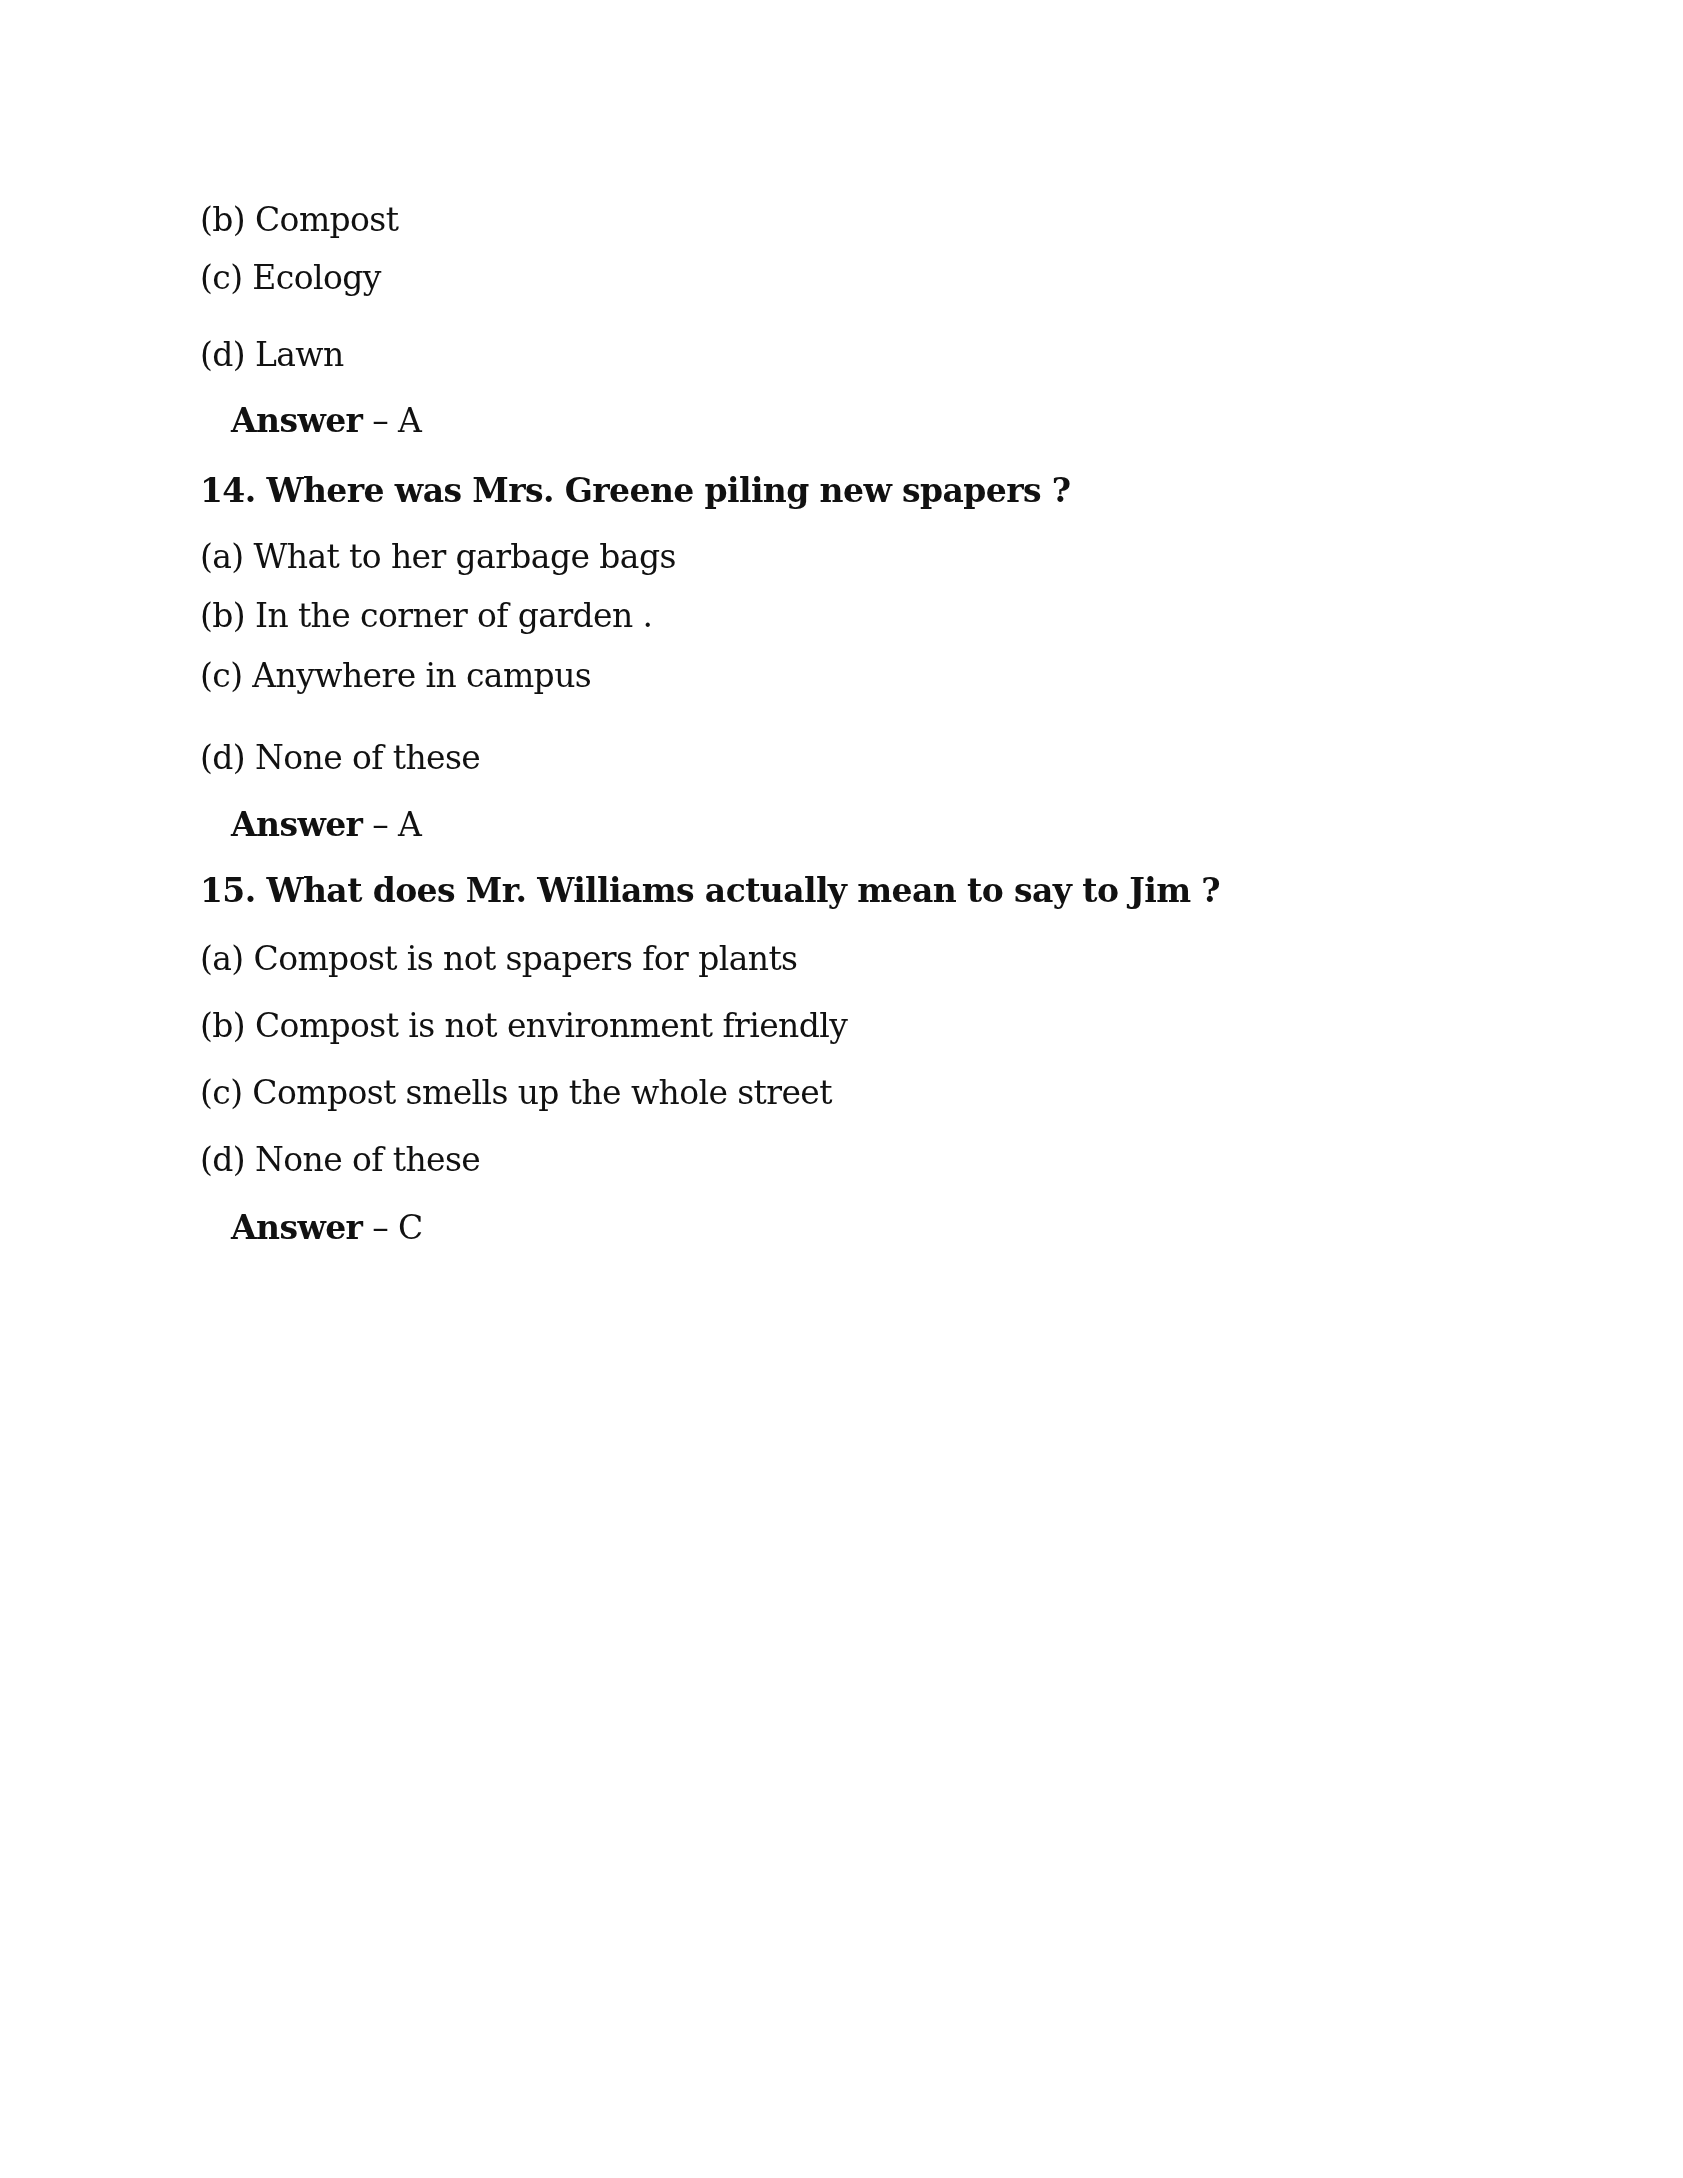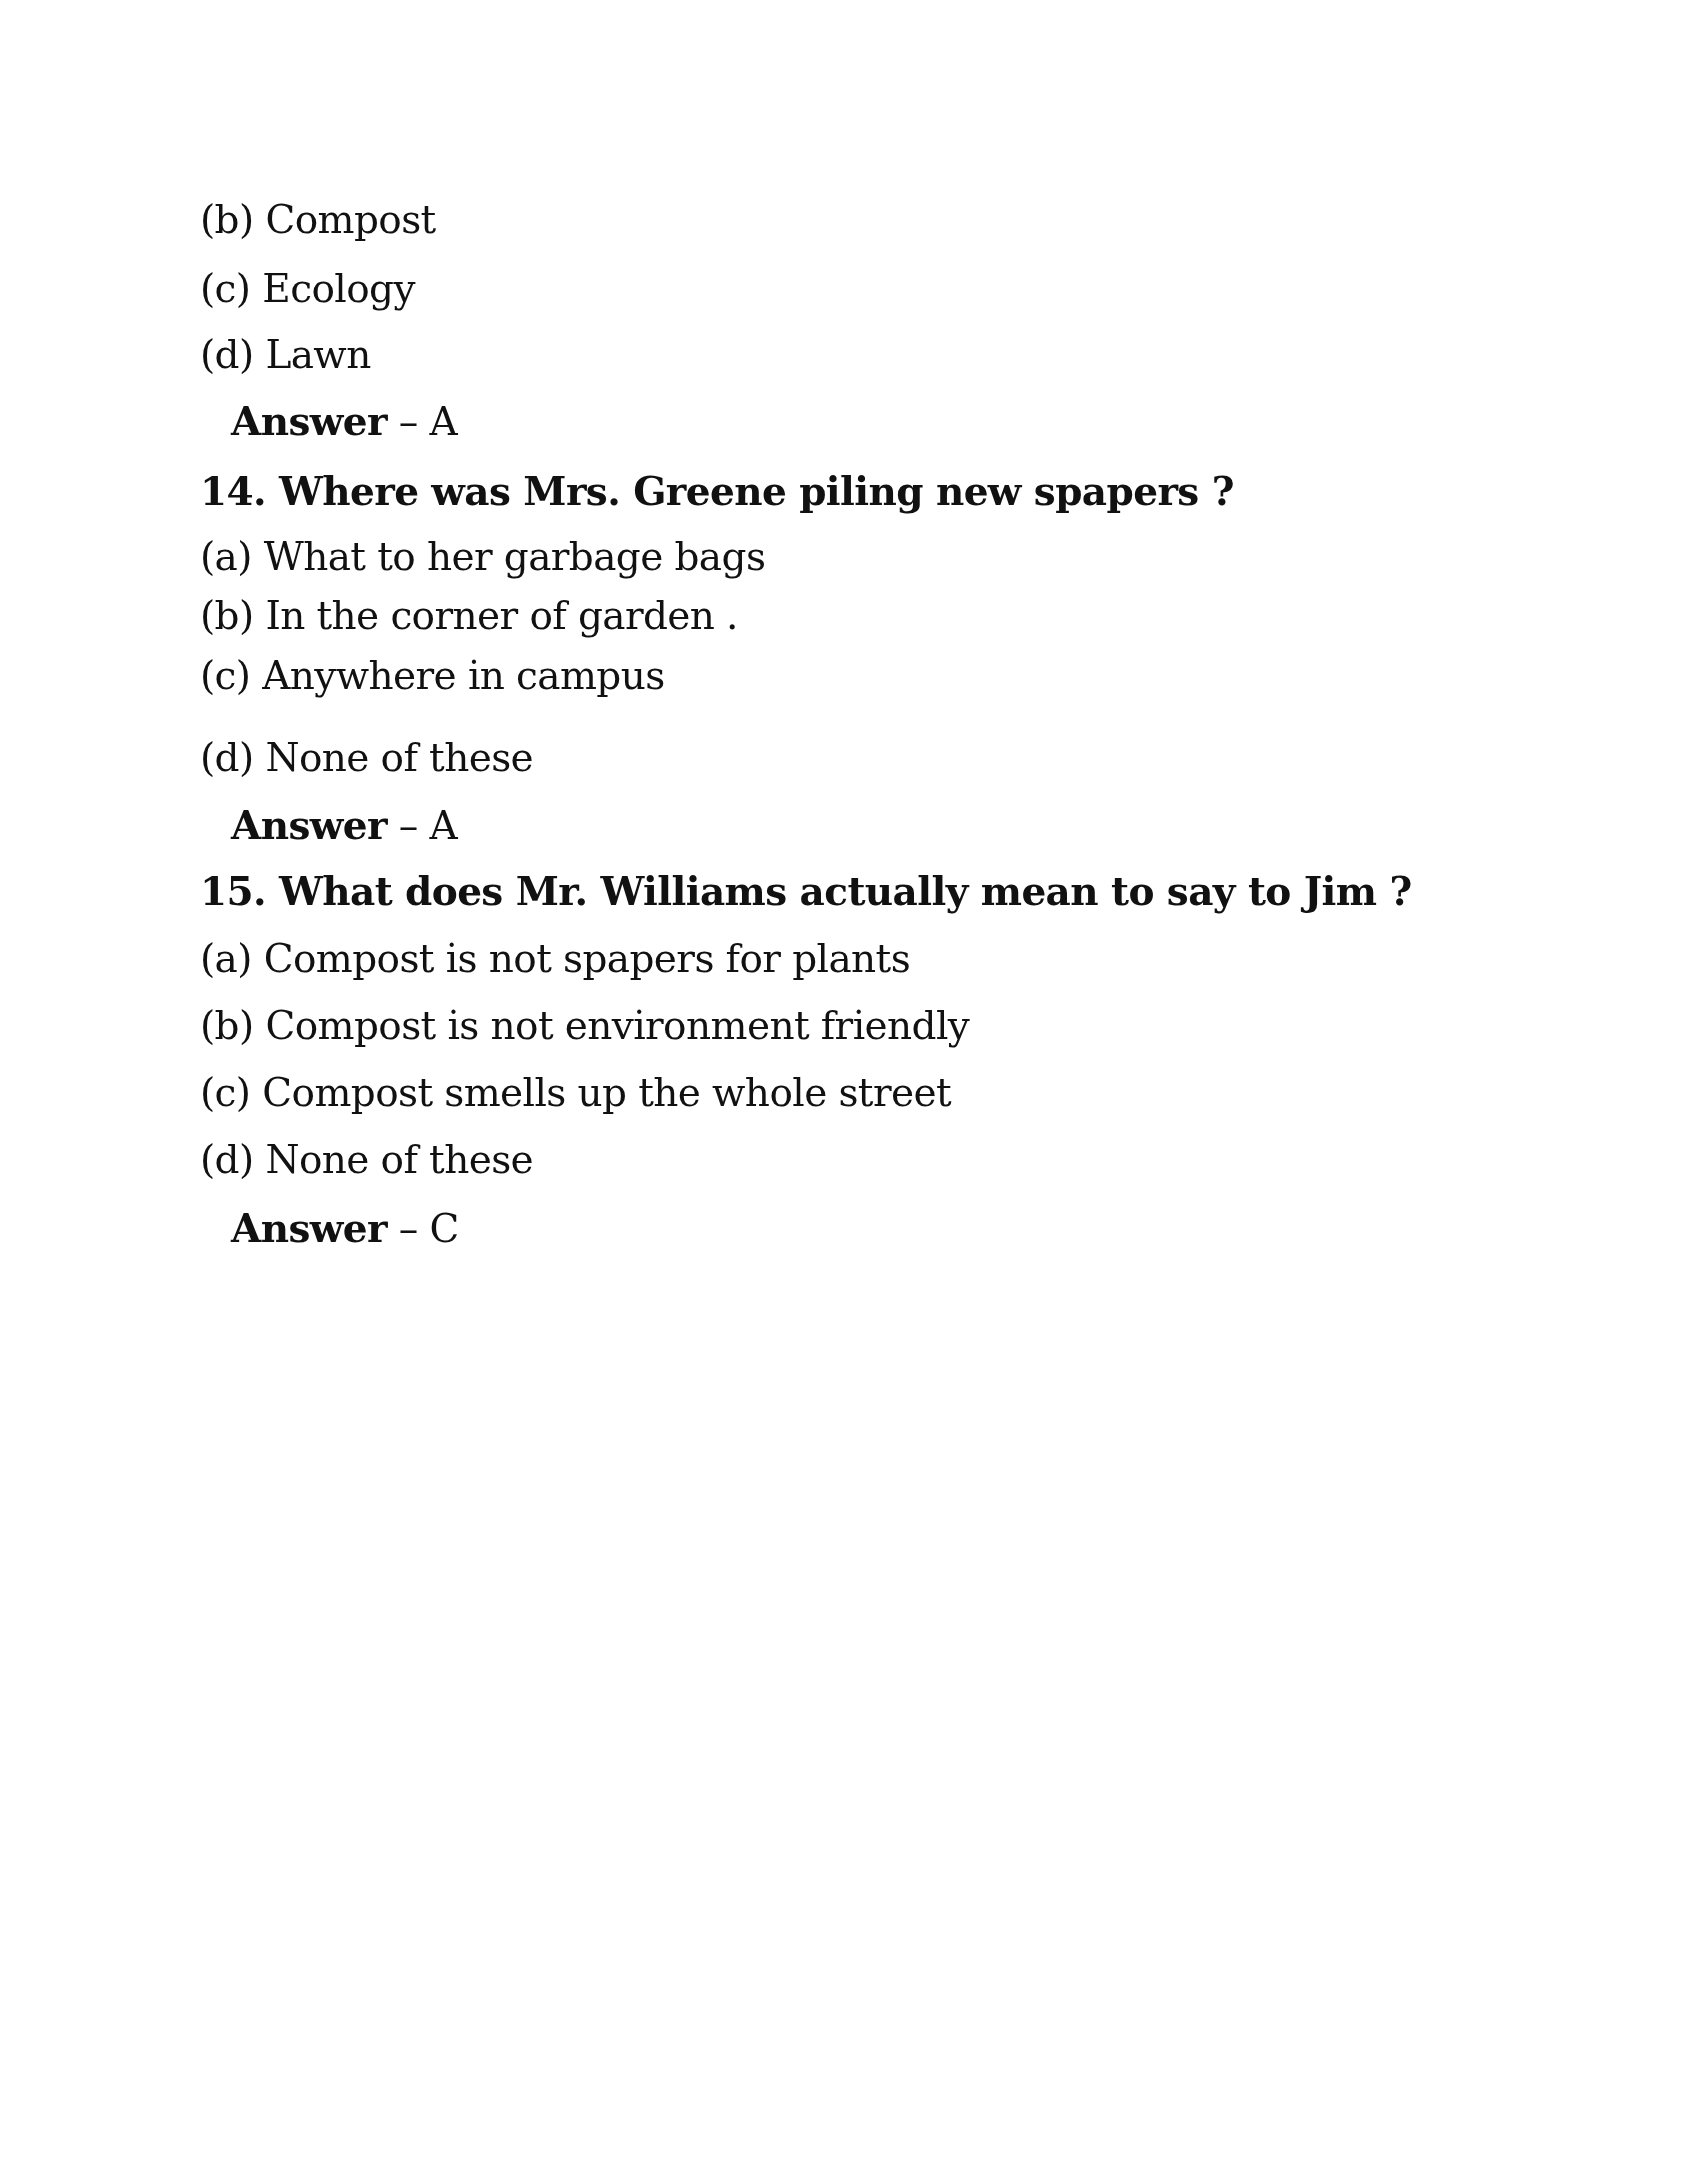--- a/index.html
+++ b/index.html
@@ -1,30 +1,30 @@
 <!DOCTYPE html>
 <html><head>
 <meta charset="utf-8">
 <style>
   html, body { margin: 0; padding: 0; background: #ffffff; }
   body { width: 1683px; height: 2178px; position: relative; overflow: hidden;
          font-family: "DejaVu Serif", "Liberation Serif", serif; color: #111111; }
   .page { position: absolute; left: 0; top: 0; width: 1683px; height: 2178px; }
-  .line { position: absolute; left: 200px; font-size: 39px; line-height: 40px; white-space: nowrap;
+  .line { position: absolute; left: 200px; font-size: 33px; line-height: 40px; white-space: nowrap;
           letter-spacing: -0.6px; }
   .bold { font-weight: bold; }
   .answer { left: 231px; }
   .answer .lbl { font-weight: bold; }
 </style>
 </head>
 <body>
 
 <div class="page">
   <div class="line" style="top:200px">(b) Compost</div>
-  <div class="line" style="top:269px">(c) Ecology</div>
+  <div class="line" style="top:258px">(c) Ecology</div>
   <div class="line" style="top:335px">(d) Lawn</div>
   <div class="line answer" style="top:401px"><span class="lbl">Answer</span><span> – </span><span>A</span></div>
 
   <div class="line bold" style="top:471px">14. Where was Mrs. Greene piling new spapers ?</div>
   <div class="line" style="top:537px">(a) What to her garbage bags</div>
   <div class="line" style="top:596px">(b) In the corner of garden .</div>
   <div class="line" style="top:656px">(c) Anywhere in campus</div>
   <div class="line" style="top:738px">(d) None of these</div>
   <div class="line answer" style="top:805px"><span class="lbl">Answer</span><span> – </span><span>A</span></div>
 

